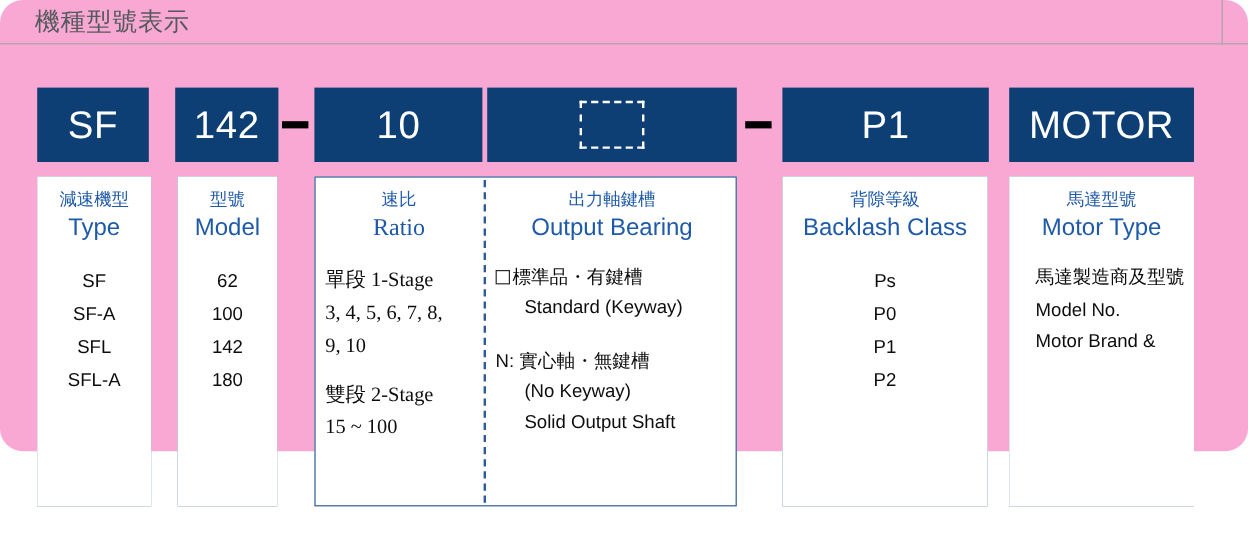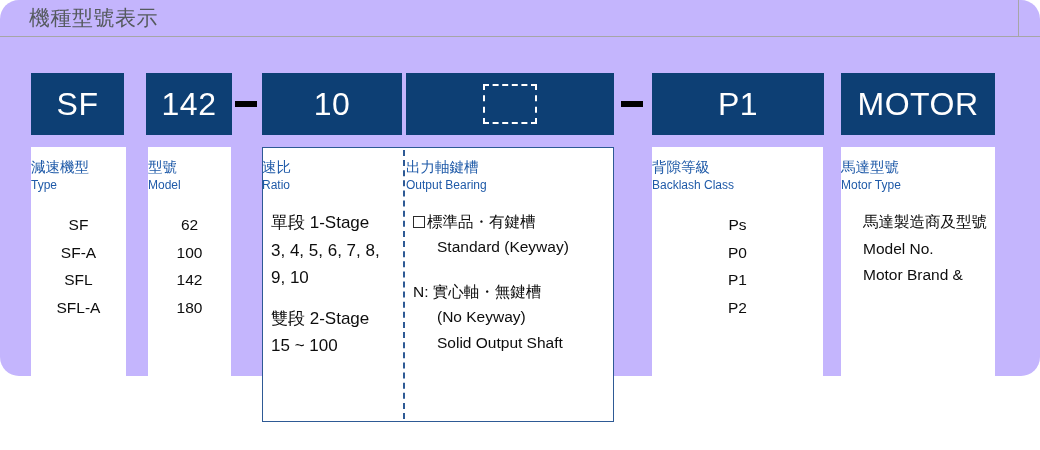--- a/index.html
+++ b/index.html
@@ -4,21 +4,21 @@
 <style>
   * { box-sizing: border-box; }
   html, body {
     margin: 0; padding: 0;
     width: 1040px; height: 450px;
     background: #ffffff;
     font-family: "Liberation Sans", "DejaVu Sans", sans-serif;
     overflow: hidden;
   }
 
-  #page { position: relative; width: 1040px; height: 376px; background: #c4b5fd; border-radius: 19px; }
+  #page { position: relative; width: 1040px; height: 376px; background: #f9a8d4; border-radius: 19px; }
 
   
   #header-bar {
     position: absolute; left: 0; top: 0; width: 1040px; height: 37px;
     border-bottom: 1px solid #a6a6a6;
   }
   #header-right-rule {
     position: absolute; right: 21px; top: 0; width: 1px; height: 37px;
     background: #a6a6a6;
   }
@@ -69,30 +69,31 @@
 
   
   #desc-divider {
     position: absolute; left: 403px; top: 150px;
     width: 0; height: 269px;
     border-left: 2px dashed #2e5a95;
   }
 
   
   .sub-col { position: absolute; top: 147px; height: 275px; }
-  .sub-col.ratio  { left: 262px; width: 141px; }
+  .sub-col.ratio  { left: 262px; width: 141px; font-family: Liberation Serif, serif; }
   .sub-col.output { left: 406px; width: 208px; }
 
   .head {
     margin-top: 11px;
+    text-align: center;
     color: #1f5aa8;
     line-height: 1.25;
   }
   .head .cn { font-size: 14.5px; display: block; }
-  .head .en { font-size: 12px; display: block; margin-top: 2px; }
+  .head .en { font-size: 20px; display: block; margin-top: 2px; }
 
   .body-list {
     margin-top: 18px;
     text-align: center;
     color: #0d0d0d;
     font-size: 15.5px;
     line-height: 1.78;
   }
   .body-list .row { white-space: nowrap; }
 

